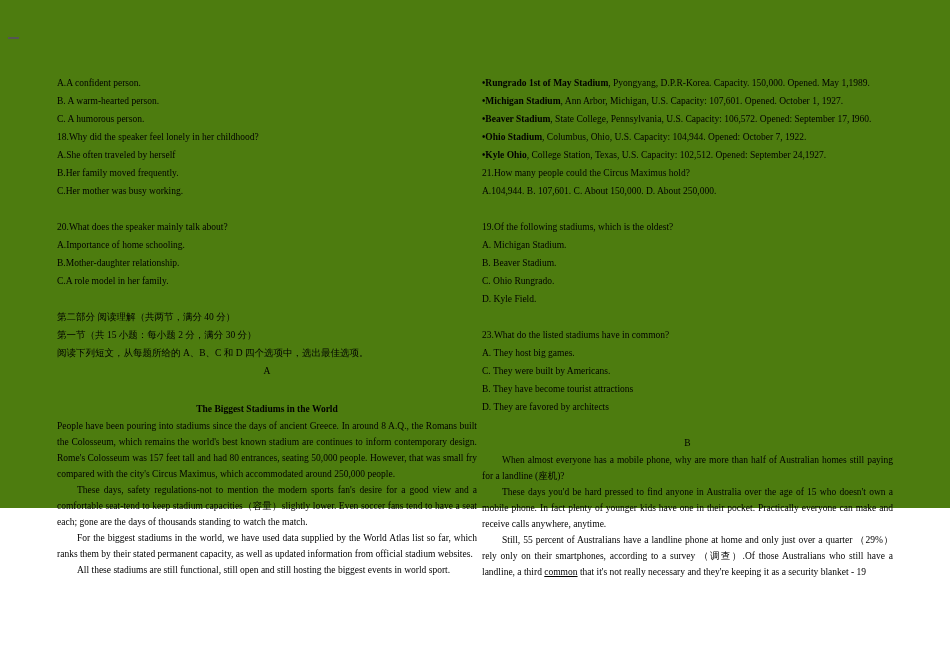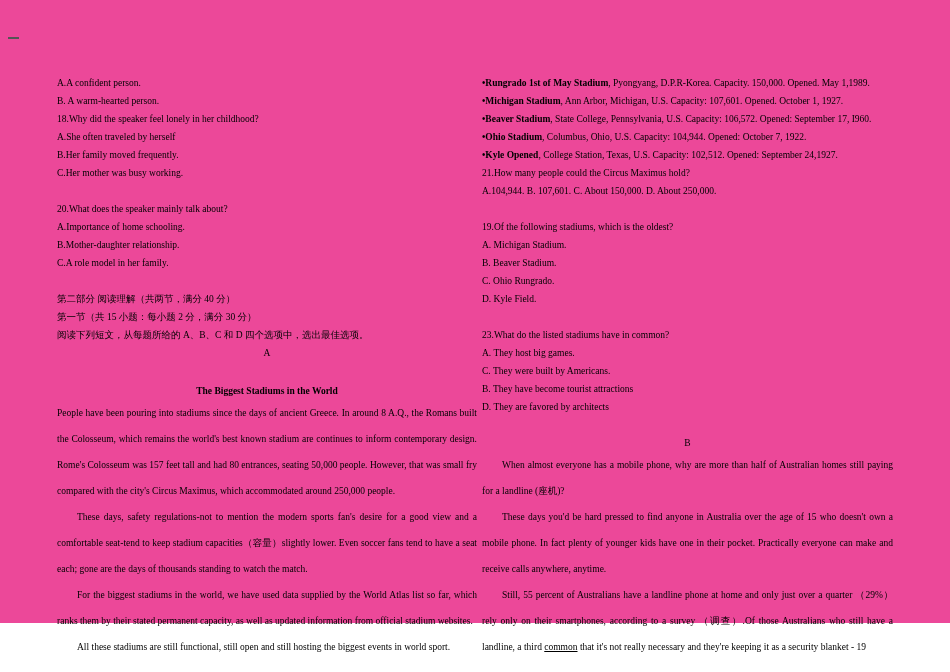--- a/index.html
+++ b/index.html
@@ -6,56 +6,57 @@
   html, body {
     width: 950px; height: 672px;
     background: #ffffff;
     font-family: "Liberation Serif", "DejaVu Serif", serif;
     font-size: 9.5px;
     color: #000;
     overflow: hidden;
   }
   .page {
     position: relative;
-    width: 950px; height: 623px;
-    background: #ec4899;
+    width: 950px; height: 508px;
+    background: #4d7c0f;
   }
   .stray-mark {
     position: absolute;
     left: 8px; top: 37px;
     width: 11px; height: 1.5px;
     background: #555;
   }
   .columns {
     position: absolute;
     left: 57px; top: 74px;
     display: flex;
     gap: 5px;
     align-items: flex-start;
   }
   .col { overflow: visible; }
   .col-left  { width: 420px; }
   .col-right { width: 411px; }
   .line   { line-height: 18px; white-space: nowrap; }
   .center { line-height: 18px; text-align: center; white-space: nowrap; }
   .gap    { height: 18px; }
-  .para   { line-height: 26px; text-align: justify; }
+  .para   { line-height: 16px; text-align: justify; }
   .para.indent { text-indent: 20px; }
   .b { font-weight: bold; margin-top: 20px; }
   .u { text-decoration: underline; }
 </style>
 </head>
 <body>
 
 <div class="page">
   <div class="stray-mark"></div>
   <div class="columns">
     <div class="col col-left">
         <div class="line"><span>A.A confident person.</span></div>
         <div class="line"><span>B. A warm-hearted person.</span></div>
+        <div class="line"><span>C. A humorous person.</span></div>
         <div class="line"><span>18.Why did the speaker feel lonely in her childhood?</span></div>
         <div class="line"><span>A.She often traveled by herself</span></div>
         <div class="line"><span>B.Her family moved frequently.</span></div>
         <div class="line"><span>C.Her mother was busy working.</span></div>
         <div class="gap"></div>
         <div class="line"><span>20.What does the speaker mainly talk about?</span></div>
         <div class="line"><span>A.Importance of home schooling.</span></div>
         <div class="line"><span>B.Mother-daughter relationship.</span></div>
         <div class="line"><span>C.A role model in her family.</span></div>
         <div class="gap"></div>
@@ -67,21 +68,21 @@
         <div class="para"><span>People have been pouring into stadiums since the days of ancient Greece. In around 8 A.Q., the Romans built the Colosseum, which remains the world's best known stadium are continues to inform contemporary design. Rome's Colosseum was 157 feet tall and had 80 entrances, seating 50,000 people. However, that was small fry compared with the city's Circus Maximus, which accommodated around 250,000 people.</span></div>
         <div class="para indent"><span>These days, safety regulations-not to mention the modern sports fan's desire for a good view and a comfortable seat-tend to keep stadium capacities（容量）slightly lower. Even soccer fans tend to have a seat each; gone are the days of thousands standing to watch the match.</span></div>
         <div class="para indent"><span>For the biggest stadiums in the world, we have used data supplied by the World Atlas list so far, which ranks them by their stated permanent capacity, as well as updated information from official stadium websites.</span></div>
         <div class="para indent"><span>All these stadiums are still functional, still open and still hosting the biggest events in world sport.</span></div>
       </div>
     <div class="col col-right">
         <div class="line"><span class="b">•Rungrado 1st of May Stadium</span><span>, Pyongyang, D.P.R-Korea. Capacity. 150,000. Opened. May 1,1989.</span></div>
         <div class="line"><span class="b">•Michigan Stadium</span><span>, Ann Arbor, Michigan, U.S. Capacity: 107,601. Opened. October 1, 1927.</span></div>
         <div class="line"><span class="b">•Beaver Stadium</span><span>, State College, Pennsylvania, U.S. Capacity: 106,572. Opened: September 17, I960.</span></div>
         <div class="line"><span class="b">•Ohio Stadium</span><span>, Columbus, Ohio, U.S. Capacity: 104,944. Opened: October 7, 1922.</span></div>
-        <div class="line"><span class="b">•Kyle Opened</span><span>, College Station, Texas, U.S. Capacity: 102,512. Opened: September 24,1927.</span></div>
+        <div class="line"><span class="b">•Kyle Ohio</span><span>, College Station, Texas, U.S. Capacity: 102,512. Opened: September 24,1927.</span></div>
         <div class="line"><span>21.How many people could the Circus Maximus hold?</span></div>
         <div class="line"><span>A.104,944. B. 107,601. C. About 150,000. D. About 250,000.</span></div>
         <div class="gap"></div>
         <div class="line"><span>19.Of the following stadiums, which is the oldest?</span></div>
         <div class="line"><span>A. Michigan Stadium.</span></div>
         <div class="line"><span>B. Beaver Stadium.</span></div>
         <div class="line"><span>C. Ohio Rungrado.</span></div>
         <div class="line"><span>D. Kyle Field.</span></div>
         <div class="gap"></div>
         <div class="line"><span>23.What do the listed stadiums have in common?</span></div>

